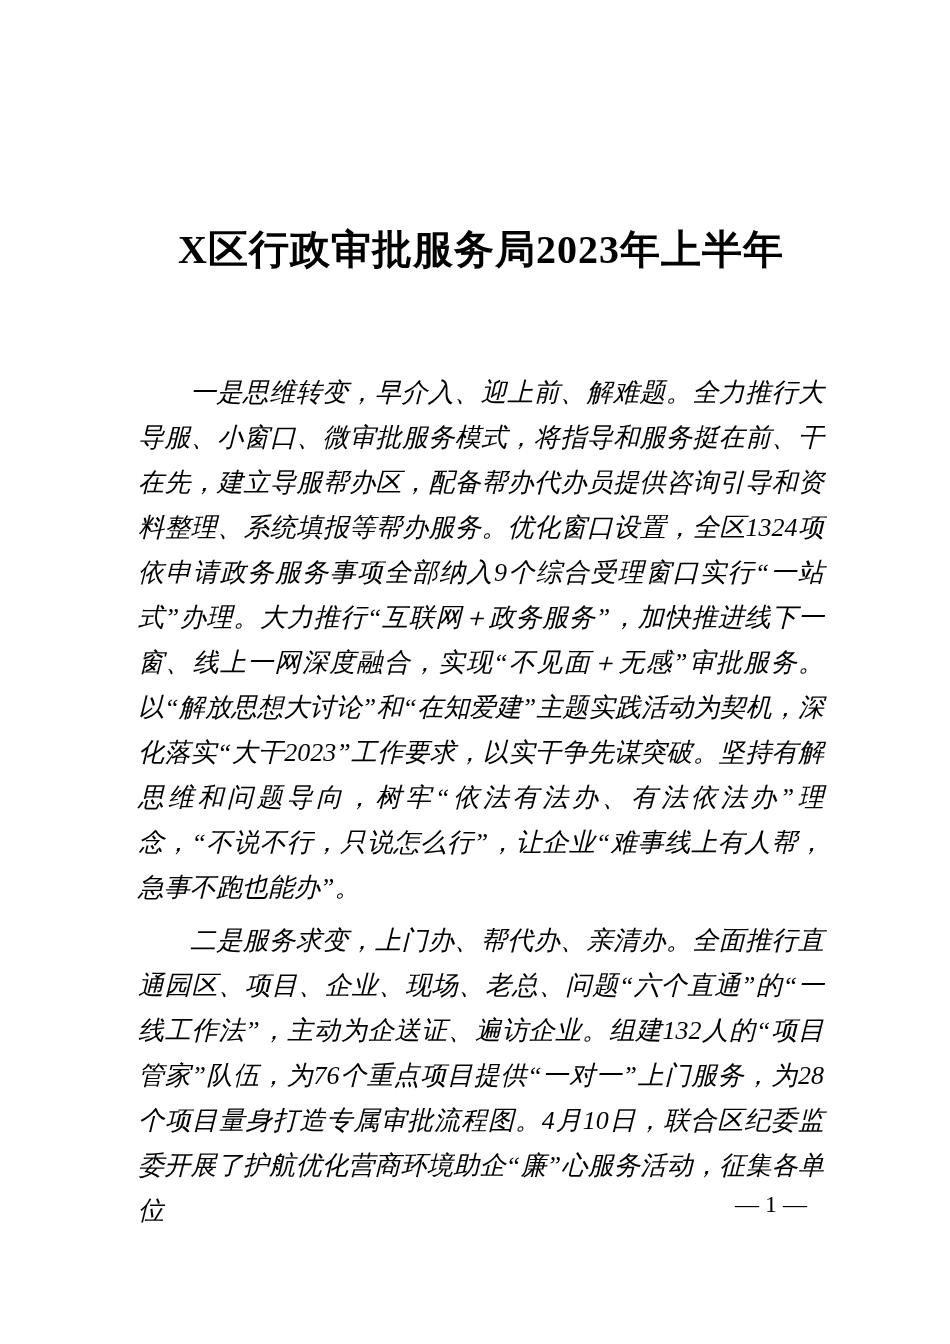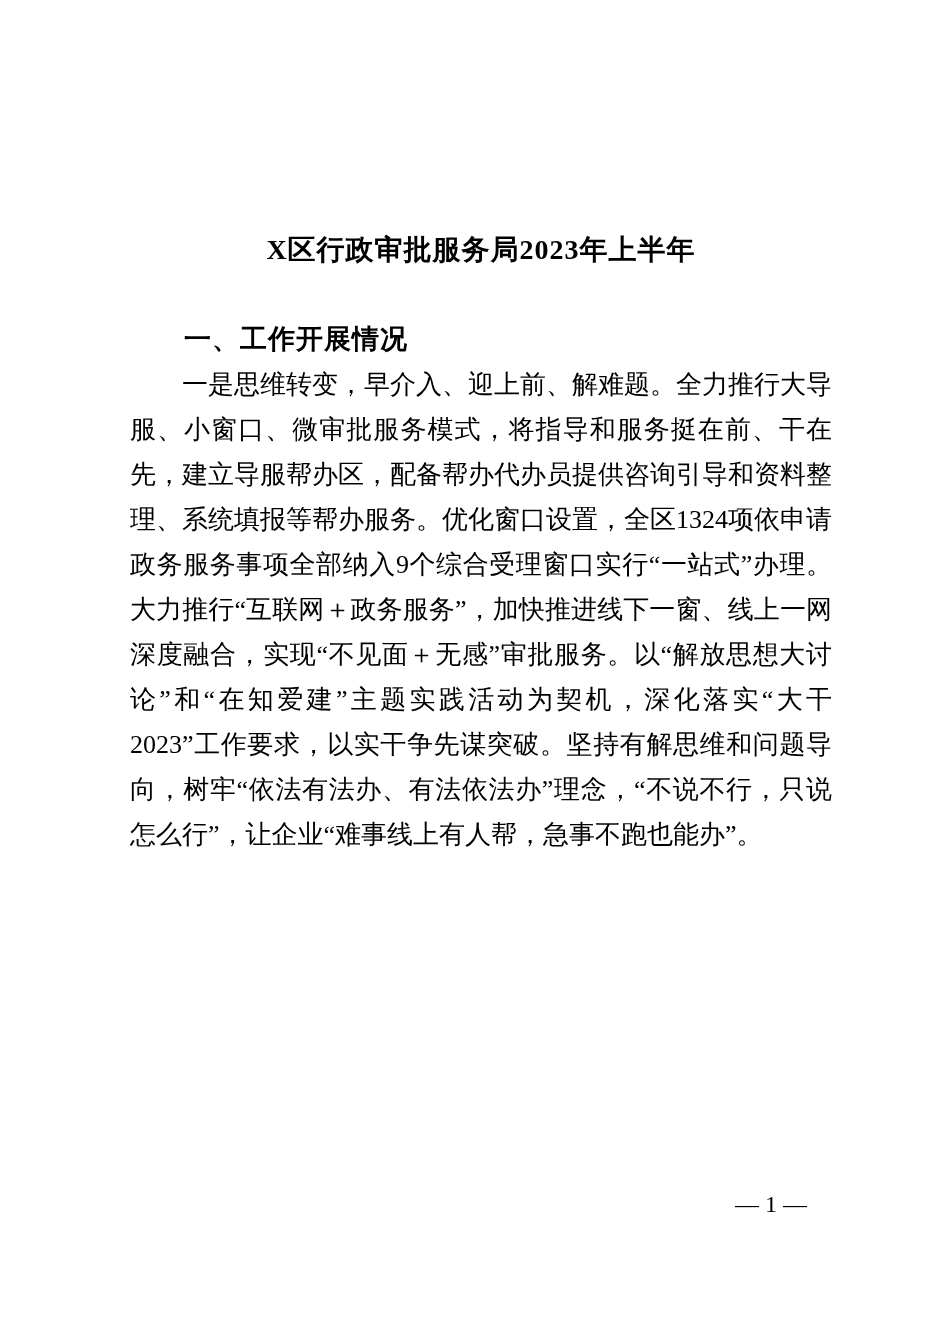--- a/index.html
+++ b/index.html
@@ -22,21 +22,21 @@
   }
   .text-block {
     position: absolute;
     left: 130px;
     width: 702px;
   }
   .doc-title {
     top: 227px;
     text-align: center;
     font-weight: bold;
-    font-size: 28px;
+    font-size: 40px;
     line-height: 46px;
     font-family: "Liberation Serif", "DejaVu Serif", serif;
     letter-spacing: 1px;
   }
   .section-heading {
     top: 317px;
     font-size: 27px;
     line-height: 45px;
     font-weight: bold;
     font-family: "Liberation Sans", "DejaVu Sans", sans-serif;
@@ -44,44 +44,45 @@
     letter-spacing: 1px;
   }
   .body-text {
     top: 362px;
     font-size: 26px;
     line-height: 45px;
     text-align: justify;
     font-family: "Liberation Serif", "DejaVu Serif", serif;
   }
   .body-text p {
-    margin: 0;
+    margin: 8px;
     padding: 0;
     text-indent: 2em;
+    font-style: italic;
   }
   .page-number {
     position: absolute;
     top: 1190px;
     right: 143px;
     font-size: 24px;
     line-height: 28px;
     font-family: "Liberation Serif", "DejaVu Serif", serif;
     white-space: nowrap;
   }
 </style>
 </head>
 <body>
 
 <div class="page">
 
   <div class="text-block doc-title">
     <div>X区行政审批服务局2023年上半年</div>
   </div>
 
-  <div class="text-block section-heading">一、工作开展情况</div>
 
   <div class="text-block body-text">
     <p>一是思维转变，早介入、迎上前、解难题。全力推行大导服、小窗口、微审批服务模式，将指导和服务挺在前、干在先，建立导服帮办区，配备帮办代办员提供咨询引导和资料整理、系统填报等帮办服务。优化窗口设置，全区1324项依申请政务服务事项全部纳入9个综合受理窗口实行“一站式”办理。大力推行“互联网＋政务服务”，加快推进线下一窗、线上一网深度融合，实现“不见面＋无感”审批服务。以“解放思想大讨论”和“在知爱建”主题实践活动为契机，深化落实“大干2023”工作要求，以实干争先谋突破。坚持有解思维和问题导向，树牢“依法有法办、有法依法办”理念，“不说不行，只说怎么行”，让企业“难事线上有人帮，急事不跑也能办”。</p>
+    <p>二是服务求变，上门办、帮代办、亲清办。全面推行直通园区、项目、企业、现场、老总、问题“六个直通”的“一线工作法”，主动为企送证、遍访企业。组建132人的“项目管家”队伍，为76个重点项目提供“一对一”上门服务，为28个项目量身打造专属审批流程图。4月10日，联合区纪委监委开展了护航优化营商环境助企“廉”心服务活动，征集各单位</p>
   </div>
 
   <div class="page-number">— 1 —</div>
 
 </div>
 
 </body></html>

